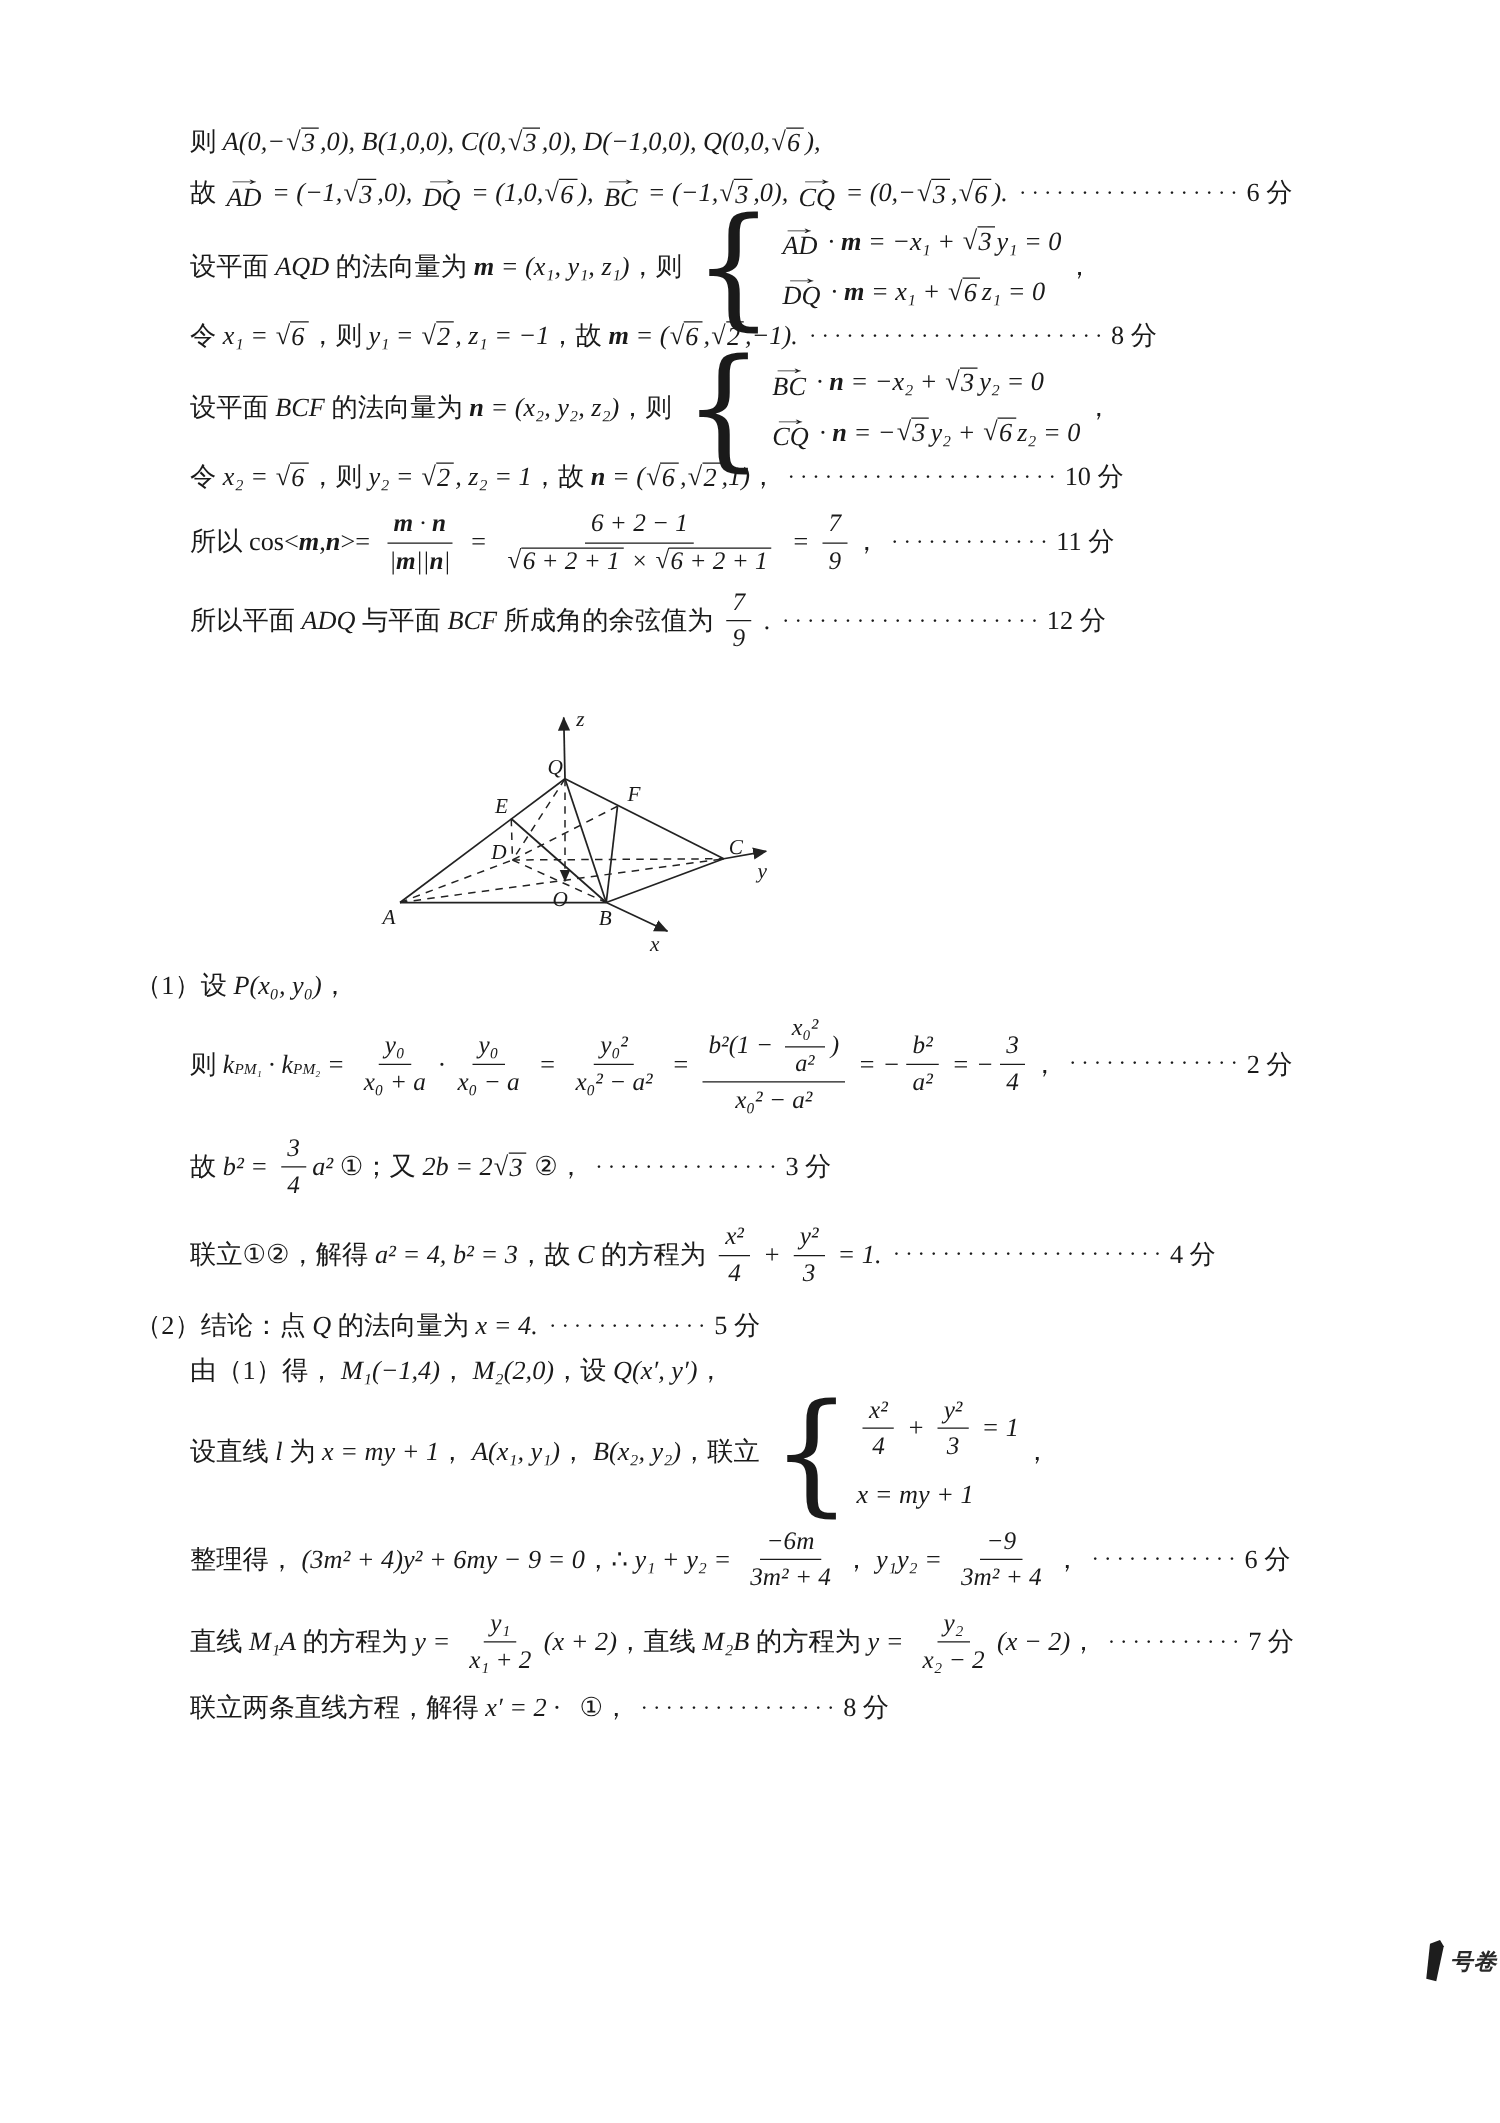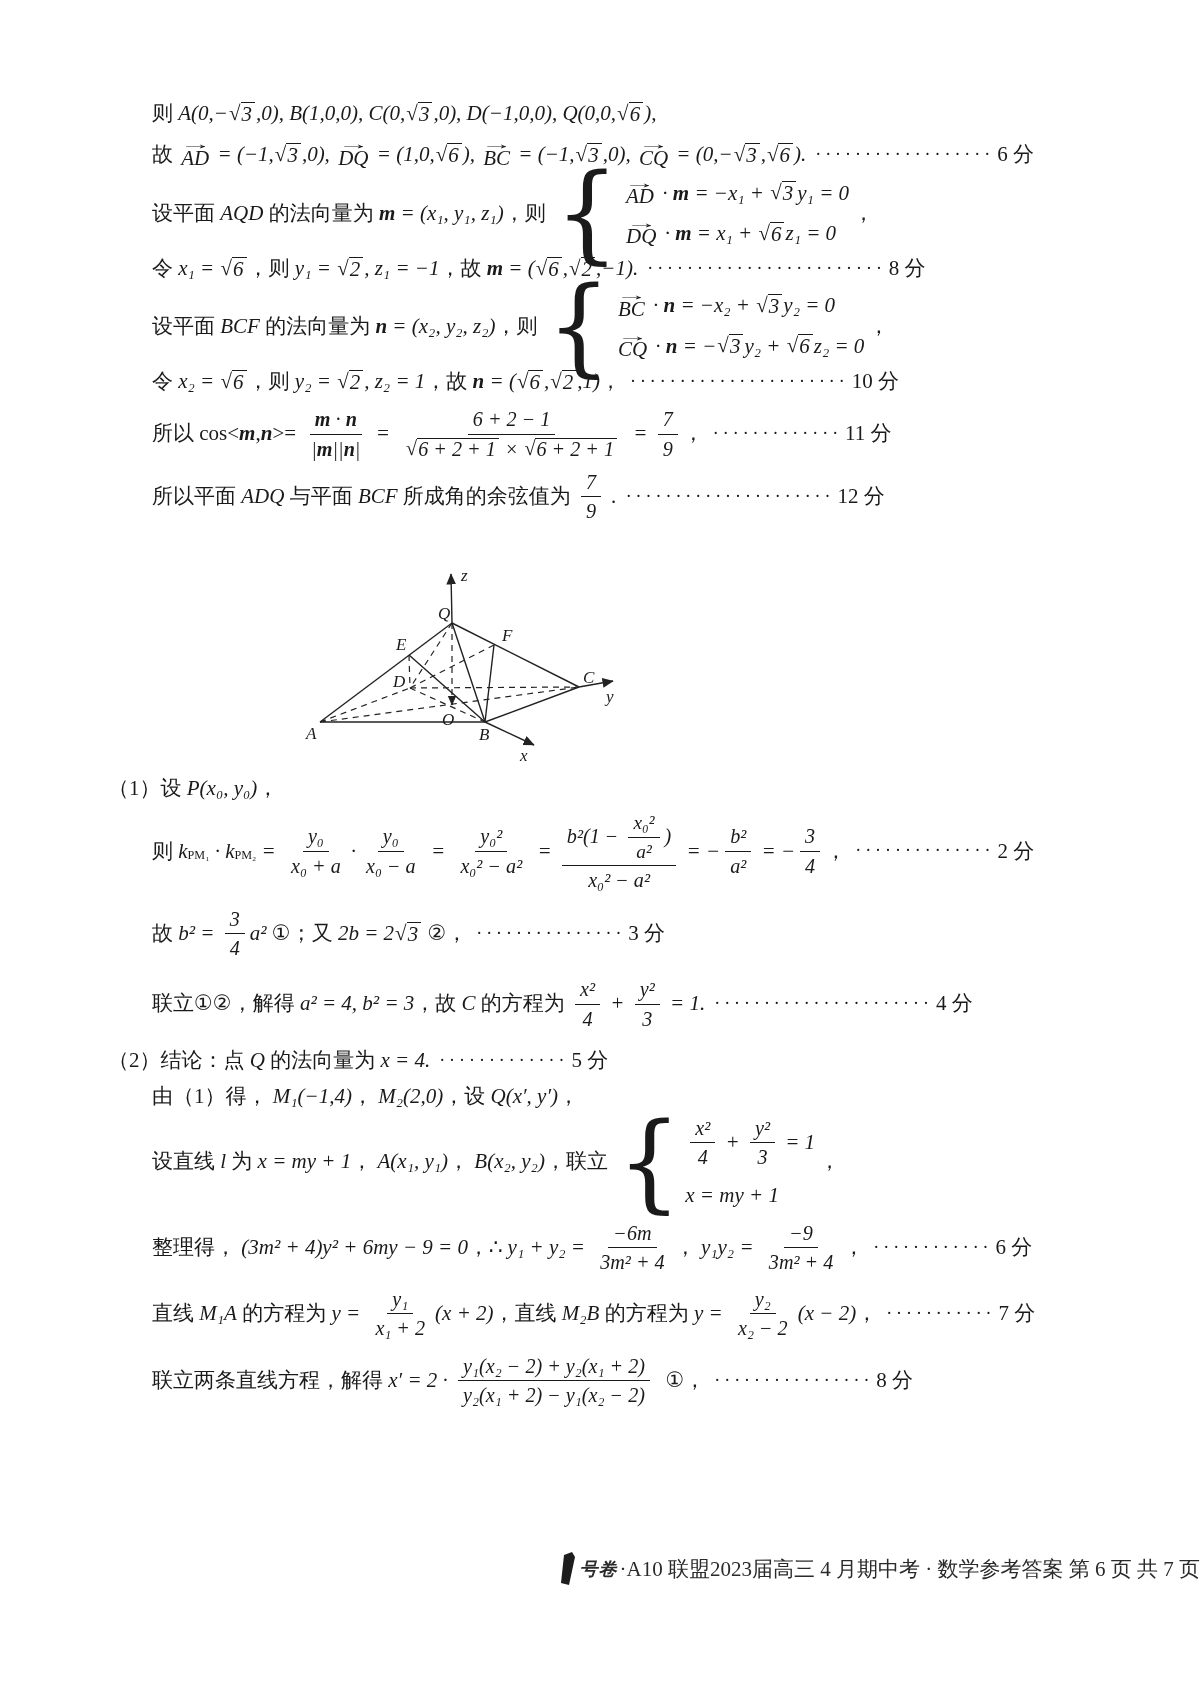--- a/index.html
+++ b/index.html
@@ -11,21 +11,21 @@
   #page{position:absolute;inset:0;}
   #content-top{padding-top:100px;}
   .line{display:flex;align-items:center;white-space:pre;font-size:21px;line-height:1.25;}
   .ind0{margin-left:90px;}
   .ind1{margin-left:108px;}
   .ind2{margin-left:152px;}
   .t{font-style:normal;}
   .bt{font-weight:700;}
   .m{font-style:italic;}
   .bm{font-style:italic;font-weight:700;}
-  .sub{font-size:0.58em;transform:translateY(0.45em);}
+  .sub{font-size:0.58em;font-style:italic;transform:translateY(0.45em);}
   .vec{display:inline-flex;flex-direction:column;align-items:center;margin:0 3px;line-height:1;}
   .varr{font-size:0.72em;line-height:0.55;transform:scaleX(2.1);margin-bottom:-1px;font-style:normal;}
   .vbase{font-style:italic;}
   .sqrt{display:inline-flex;align-items:flex-start;margin:0 1px;}
   .rad{font-style:normal;line-height:1.05;}
   .rc{border-top:1.4px solid #1a1a1a;font-style:italic;line-height:1.05;padding:0 3px 0 1px;}
   .frac{display:inline-flex;flex-direction:column;align-items:center;vertical-align:middle;margin:0 5px;font-size:0.96em;line-height:1.2;}
   .fn{border-bottom:1.4px solid #1a1a1a;padding:1px 5px 2px;display:inline-flex;align-items:center;justify-content:center;white-space:pre;}
   .fd{padding:2px 5px 0;display:inline-flex;align-items:center;justify-content:center;white-space:pre;}
   .cases{display:inline-flex;align-items:center;margin:0 4px;}
@@ -104,24 +104,23 @@
   <div id="content-bottom">
       <div class="line ind1" style="margin-top: 12px; text-align: center;"><span class="t">（1）设 </span><span class="m">P(x₀, y₀)</span><span class="t">，</span></div>
       <div class="line ind2" style="margin-top: 8px;"><span class="t">则 </span><span class="m">k</span><span class="sub">PM₁</span><span class="m"> · k</span><span class="sub">PM₂</span><span class="m"> = </span><span class="frac"><span class="fn"><span class="m">y₀</span></span><span class="fd"><span class="m">x₀ + a</span></span></span><span class="m">·</span><span class="frac"><span class="fn"><span class="m">y₀</span></span><span class="fd"><span class="m">x₀ − a</span></span></span><span class="m"> = </span><span class="frac"><span class="fn"><span class="m">y₀²</span></span><span class="fd"><span class="m">x₀² − a²</span></span></span><span class="m"> = </span><span class="frac"><span class="fn"><span class="m">b²(1 − </span><span class="frac"><span class="fn"><span class="m">x₀²</span></span><span class="fd"><span class="m">a²</span></span></span><span class="m">)</span></span><span class="fd"><span class="m">x₀² − a²</span></span></span><span class="m"> = −</span><span class="frac"><span class="fn"><span class="m">b²</span></span><span class="fd"><span class="m">a²</span></span></span><span class="m"> = −</span><span class="frac"><span class="fn"><span class="m">3</span></span><span class="fd"><span class="m">4</span></span></span><span class="t">，</span><span class="leader">··············</span><span class="score">2 分</span></div>
       <div class="line ind2" style="margin-top: 14px;"><span class="t">故 </span><span class="m">b² = </span><span class="frac"><span class="fn"><span class="m">3</span></span><span class="fd"><span class="m">4</span></span></span><span class="m">a²</span><span class="t"> ①；又 </span><span class="m">2b = 2</span><span class="sqrt"><span class="rad">√</span><span class="rc">3</span></span><span class="t"> ②，</span><span class="leader">···············</span><span class="score">3 分</span></div>
       <div class="line ind2" style="margin-top: 16px;"><span class="t">联立①②，解得 </span><span class="m">a² = 4, b² = 3</span><span class="t">，故 </span><span class="m">C</span><span class="t"> 的方程为 </span><span class="frac"><span class="fn"><span class="m">x²</span></span><span class="fd"><span class="m">4</span></span></span><span class="m"> + </span><span class="frac"><span class="fn"><span class="m">y²</span></span><span class="fd"><span class="m">3</span></span></span><span class="m"> = 1.</span><span class="leader">······················</span><span class="score">4 分</span></div>
       <div class="line ind1" style="margin-top: 16px;"><span class="t">（2）结论：点 </span><span class="m">Q</span><span class="t"> 的法向量为 </span><span class="m">x = 4.</span><span class="leader">·············</span><span class="score">5 分</span></div>
       <div class="line ind2" style="margin-top: 10px;"><span class="t">由（1）得， </span><span class="m">M₁(−1,4)</span><span class="t">， </span><span class="m">M₂(2,0)</span><span class="t">，设 </span><span class="m">Q(x′, y′)</span><span class="t">，</span></div>
       <div class="line ind2" style="margin-top: 6px;"><span class="t">设直线 </span><span class="m">l</span><span class="t"> 为 </span><span class="m">x = my + 1</span><span class="t">， </span><span class="m">A(x₁, y₁)</span><span class="t">， </span><span class="m">B(x₂, y₂)</span><span class="t">，联立 </span><span class="cases"><span class="cbrace">{</span><span class="crows"><span class="crow"><span class="frac"><span class="fn"><span class="m">x²</span></span><span class="fd"><span class="m">4</span></span></span><span class="m"> + </span><span class="frac"><span class="fn"><span class="m">y²</span></span><span class="fd"><span class="m">3</span></span></span><span class="m"> = 1</span></span><span class="crow"><span class="m">x = my + 1</span></span></span></span><span class="t">，</span></div>
       <div class="line ind2" style="margin-top: 12px;"><span class="t">整理得， </span><span class="m">(3m² + 4)y² + 6my − 9 = 0</span><span class="t">，∴ </span><span class="m">y₁ + y₂ = </span><span class="frac"><span class="fn"><span class="m">−6m</span></span><span class="fd"><span class="m">3m² + 4</span></span></span><span class="t">， </span><span class="m">y₁y₂ = </span><span class="frac"><span class="fn"><span class="m">−9</span></span><span class="fd"><span class="m">3m² + 4</span></span></span><span class="t">，</span><span class="leader">············</span><span class="score">6 分</span></div>
       <div class="line ind2" style="margin-top: 12px;"><span class="t">直线 </span><span class="m">M₁A</span><span class="t"> 的方程为 </span><span class="m">y = </span><span class="frac"><span class="fn"><span class="m">y₁</span></span><span class="fd"><span class="m">x₁ + 2</span></span></span><span class="m">(x + 2)</span><span class="t">，直线 </span><span class="m">M₂B</span><span class="t"> 的方程为 </span><span class="m">y = </span><span class="frac"><span class="fn"><span class="m">y₂</span></span><span class="fd"><span class="m">x₂ − 2</span></span></span><span class="m">(x − 2)</span><span class="t">，</span><span class="leader">···········</span><span class="score">7 分</span></div>
-      <div class="line ind2" style="margin-top: 12px;"><span class="t">联立两条直线方程，解得 </span><span class="m">x′ = 2 · </span><span class="frac"><span class="fn"><span class="m">y₁(x₂ − 2) + y₂(x₁ + 2)</span></span><span class="fd"><span class="m">y₂(x₁ + 2) − y₁(x₂ − 2)</span></span></span><span class="t">  ①，</span><span class="leader">················</span><span class="score">8 分</span></div>
+      <div class="line ind2" style="margin-top: 12px;"><span class="t">联立两条直线方程，解得 </span><span class="m">x′ = 2 · </span><span class="t">  ①，</span><span class="leader">················</span><span class="score">8 分</span></div>
     </div>
 
   <div id="footer">
     <svg id="brand-logo" width="16" height="34" viewBox="0 0 16 34">
       <polygon points="4,3 12,0 15,5 9,33 1,31" fill="#1d1d1d"></polygon>
     </svg>
     <span class="brand">号卷</span>
-    <span>·A10 联盟2023届高三 4 月期中考 · 数学参考答案 第 6 页 共 7 页</span>
   </div>
 
 </div>
 
 </body></html>

